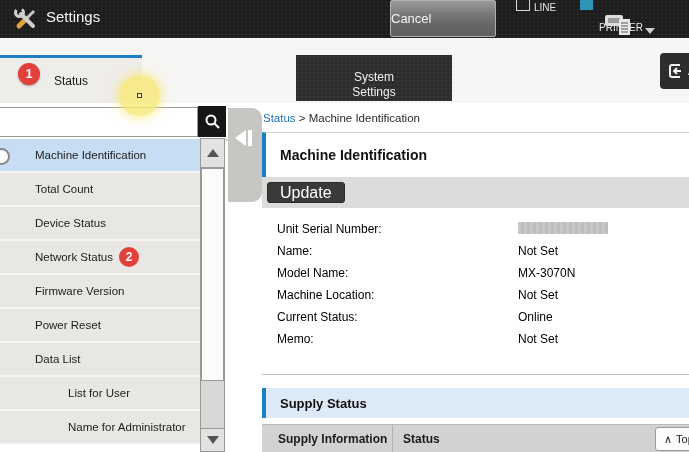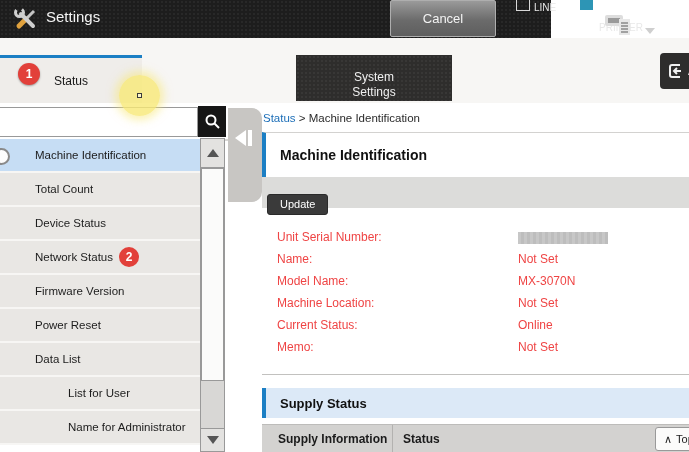--- a/index.html
+++ b/index.html
@@ -1,26 +1,26 @@
 <!DOCTYPE html>
 <html><head>
 <meta charset="utf-8">
 <style>
   html,body{margin:0;padding:0;}
   body{font-family:"Liberation Sans",sans-serif;background:#fff;}
   #screen{position:relative;width:689px;height:452px;overflow:hidden;background:#fff;}
 
   
-  .topbar{position:absolute;left:0;top:0;width:551px;height:38px;background:#1d1d1d;
+  .topbar{position:absolute;left:0;top:0;width:689px;height:38px;background:#1d1d1d;
     background-image:radial-gradient(#282828 1px,transparent 1px);background-size:4px 4px;}
   .tools-icon{position:absolute;left:13px;top:6px;width:26px;height:26px;}
   .topbar-title{position:absolute;left:46px;top:8px;color:#f4f4f4;font-size:15px;}
   .cancel-btn{position:absolute;left:390px;top:0;width:106px;height:37px;
     background:linear-gradient(#9a9a9a,#6b6b6b 55%,#5e5e5e);border:1px solid #aeaeae;
-    border-radius:2px;color:#f4f4f4;font-size:13px;text-align:center;line-height:35px;box-sizing:border-box;}
+    border-radius:2px;color:#f4f4f4;font-size:13px;line-height:35px;box-sizing:border-box;}
   .line-checkbox{position:absolute;left:516px;top:-3px;width:12px;height:12px;border:1px solid #d8d8d8;background:transparent;}
   .line-label{position:absolute;left:534px;top:2px;color:#e8e8e8;font-size:10px;}
   .printer-swatch{position:absolute;left:580px;top:-3px;width:13px;height:13px;background:#2d95b5;}
   .printer-label{position:absolute;left:599px;top:2px;color:#e8e8e8;font-size:10px;margin-top:20px;}
   .printer-icon{position:absolute;left:603px;top:14px;width:36px;height:23px;}
   .caret-down{position:absolute;left:645px;top:28px;width:0;height:0;
     border-left:5px solid transparent;border-right:5px solid transparent;border-top:6px solid #cfcfcf;}
 
   
   .tabsrow{position:absolute;left:0;top:38px;width:689px;height:65px;background:#f7f6f4;}
@@ -68,23 +68,23 @@
   .collapse-icon .bar{width:4px;height:16px;background:#fff;margin-left:2px;}
 
   
   .breadcrumb{position:absolute;left:263px;top:112px;font-size:11.5px;color:#2b2b2b;}
   .breadcrumb .link{color:#1d6fb8;}
   .heading-panel{position:absolute;left:262px;top:132px;width:427px;height:45px;background:#fff;
     border-top:1px solid #d3d2d0;border-left:4px solid #1c7fc4;box-sizing:border-box;
     display:flex;align-items:center;padding-left:14px;font-size:14px;font-weight:bold;color:#111;}
   .toolbar{position:absolute;left:262px;top:177px;width:427px;height:31px;background:#dcdcda;}
   .update-btn{position:absolute;left:5px;top:5px;height:21px;padding:0 12px;background:#3a3a3a;
-    border:1px solid #2a2a2a;border-radius:3px;color:#fff;font-size:11px;line-height:19px;margin-top:12px;}
+    border:1px solid #2a2a2a;border-radius:3px;color:#fff;font-size:16px;line-height:19px;}
   .fields{position:absolute;left:277px;top:222px;width:400px;}
-  .field-row{display:flex;height:22px;align-items:flex-end;font-size:12px;color:#ef4444;}
+  .field-row{display:flex;height:22px;align-items:flex-start;font-size:12px;color:#000000;}
   .field-row .flabel{width:241px;flex:0 0 auto;}
   .redacted-box{width:90px;height:12px;background:repeating-linear-gradient(90deg,#c7c7c7 0 3px,#bdbdbd 3px 6px);}
   .section-divider{position:absolute;left:262px;top:374px;width:427px;height:1px;background:#c2c1bf;}
   .supply-bar{position:absolute;left:262px;top:388px;width:469px;height:30px;background:#dce9f7;
     border-left:4px solid #1c7fc4;box-sizing:border-box;display:flex;align-items:center;
     padding-left:14px;font-size:13px;font-weight:bold;color:#111;}
   .table-header{position:absolute;left:262px;top:424px;width:427px;height:28px;background:#d3d2d0;
     border-top:1px solid #bdbcba;display:flex;align-items:center;font-size:12px;font-weight:bold;color:#1b1b1b;box-sizing:border-box;}
   .th-col1{width:130px;padding-left:16px;box-sizing:border-box;flex:0 0 auto;}
   .th-col2{padding-left:10px;border-left:1px solid #b3b2b0;height:100%;display:flex;align-items:center;flex:1;}

